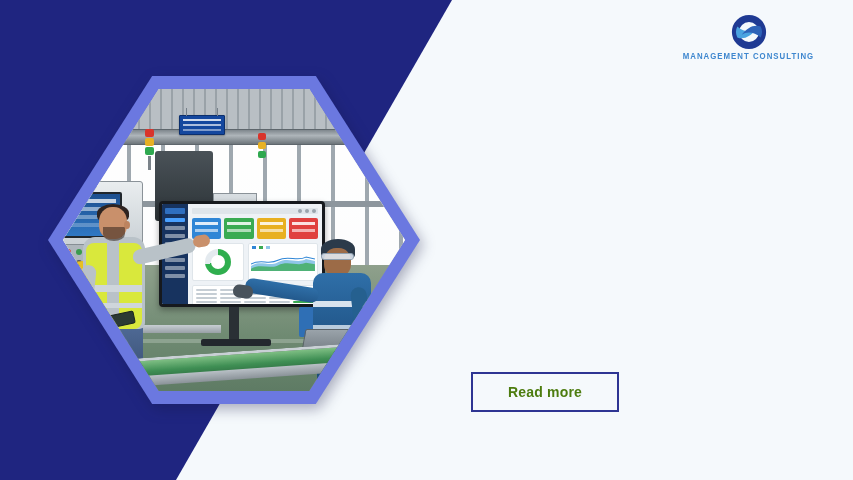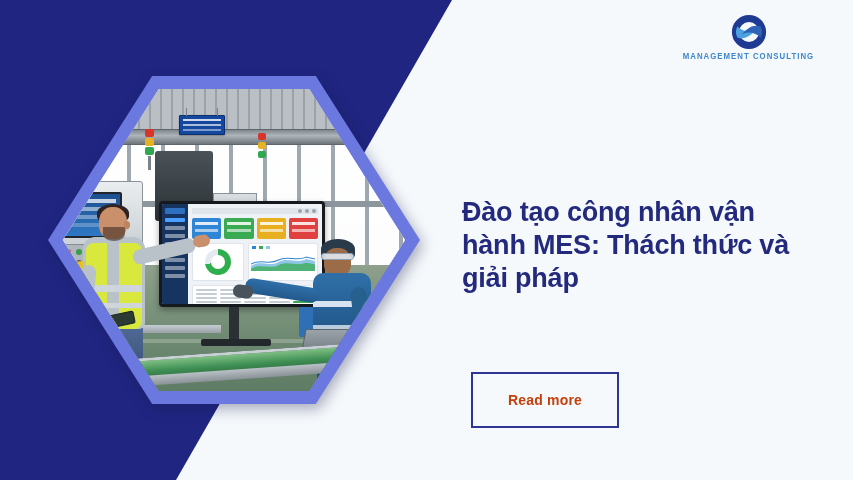--- a/index.html
+++ b/index.html
@@ -427,24 +427,24 @@
     left:0; top:196px; width:330px;
     font-size:27px; line-height:33px;
     font-weight:700; color:#232A7E;
     letter-spacing:-.2px;
   }
 
   
   .btn{
     position:absolute;
     left:9px; top:372px;
-    width:148px; height:56px;
+    width:148px; height:40px;
     border:2px solid #2E3593;
     background:transparent;
-    color:#c2410c;
+    color:#4d7c0f;
     font-size:14px; font-weight:700;
     letter-spacing:.2px;
     display:flex; align-items:center; justify-content:center;
     cursor:pointer;
     font-family:"Liberation Sans", sans-serif;
   }
 </style>
 </head>
 <body>
 
@@ -636,19 +636,18 @@
           <svg viewBox="0 0 40 40" width="36" height="36">
             <circle cx="20" cy="20" r="15" fill="none" stroke="#1F3A93" stroke-width="8"></circle>
             <path d="M7 26 C14 29 22 25 28 17 C22 21 14 20 7 14 C5 18 5 22 7 26 Z" fill="#4AA3E0"></path>
             <path d="M33 14 C26 11 18 15 12 23 C18 19 26 20 33 26 C35 22 35 18 33 14 Z" fill="#2E63B8"></path>
           </svg>
         </div>
       </div>
       <div class="logo-sub">MANAGEMENT CONSULTING</div>
     </div>
 
-    <h1 class="title">Đào tạo công nhân vận hành MES: Thách thức và giải pháp</h1>
 
     <div class="btn">Read more</div>
 
   </div>
 
 </div>
 
 </body></html>

